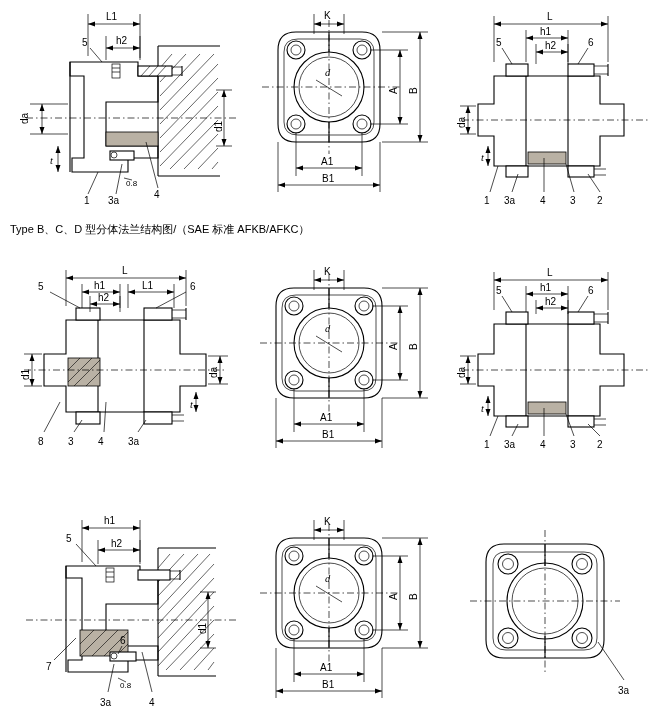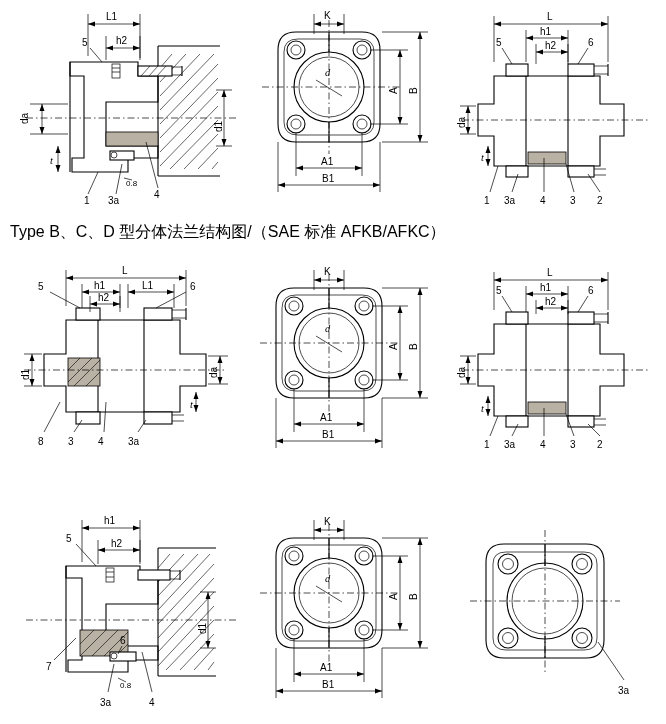--- a/index.html
+++ b/index.html
@@ -1,19 +1,19 @@
 <!DOCTYPE html>
 <html><head>
 <meta charset="utf-8">
 <style>
   html,body{margin:0;padding:0;background:#ffffff;}
   body{width:666px;height:724px;font-family:"Liberation Sans",sans-serif;color:#000;}
   .page{position:relative;width:666px;height:724px;overflow:hidden;padding-left:28px;}
   .panel{position:absolute;background:#fff;}
-  .caption{position:absolute;font-size:16px;color:#000;white-space:nowrap;}
+  .caption{position:absolute;font-size:11px;color:#000;white-space:nowrap;}
 
   svg{display:block;}
   .ln{stroke:#000;fill:none;}
   .th{stroke-width:1.1;}
   .tn{stroke-width:0.7;}
   .dash{stroke-dasharray:7 3 1.5 3;stroke-width:0.7;}
   .hatch{stroke:#000;stroke-width:0.6;}
   .fill-gray{fill:#b9b1a4;}
   .fill-white{fill:#ffffff;}
   .lbl{font-family:"Liberation Sans",sans-serif;font-size:10px;fill:#000;}

